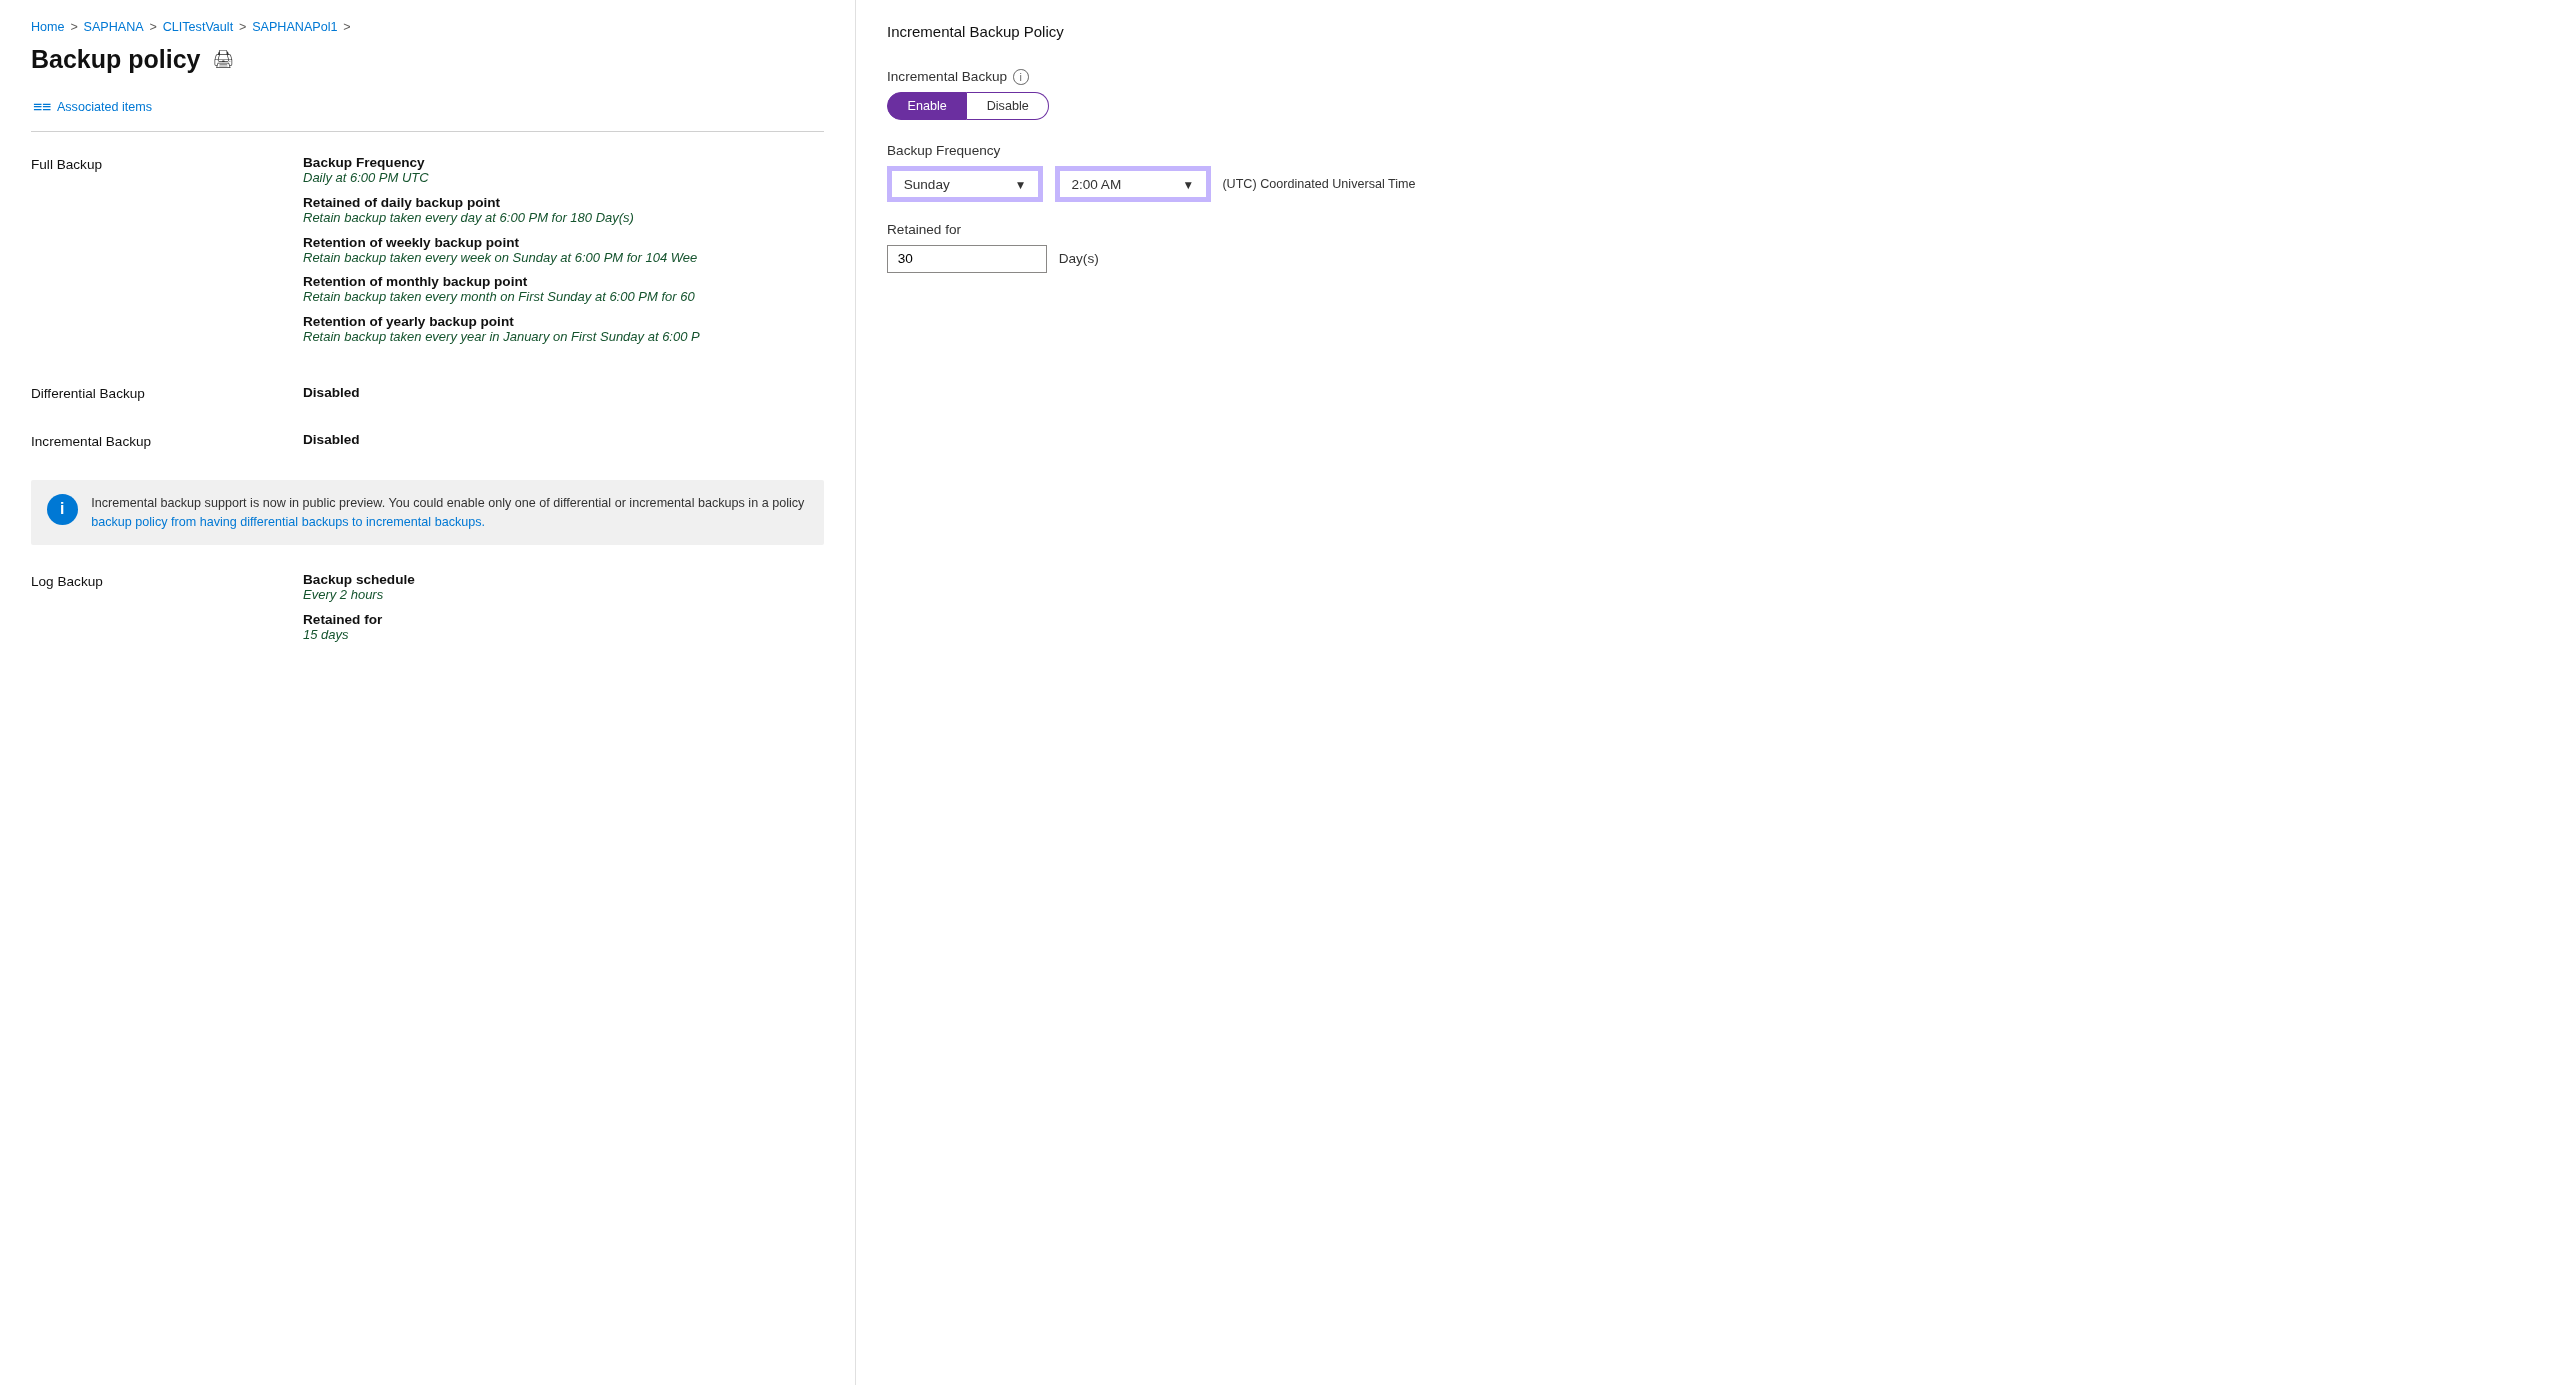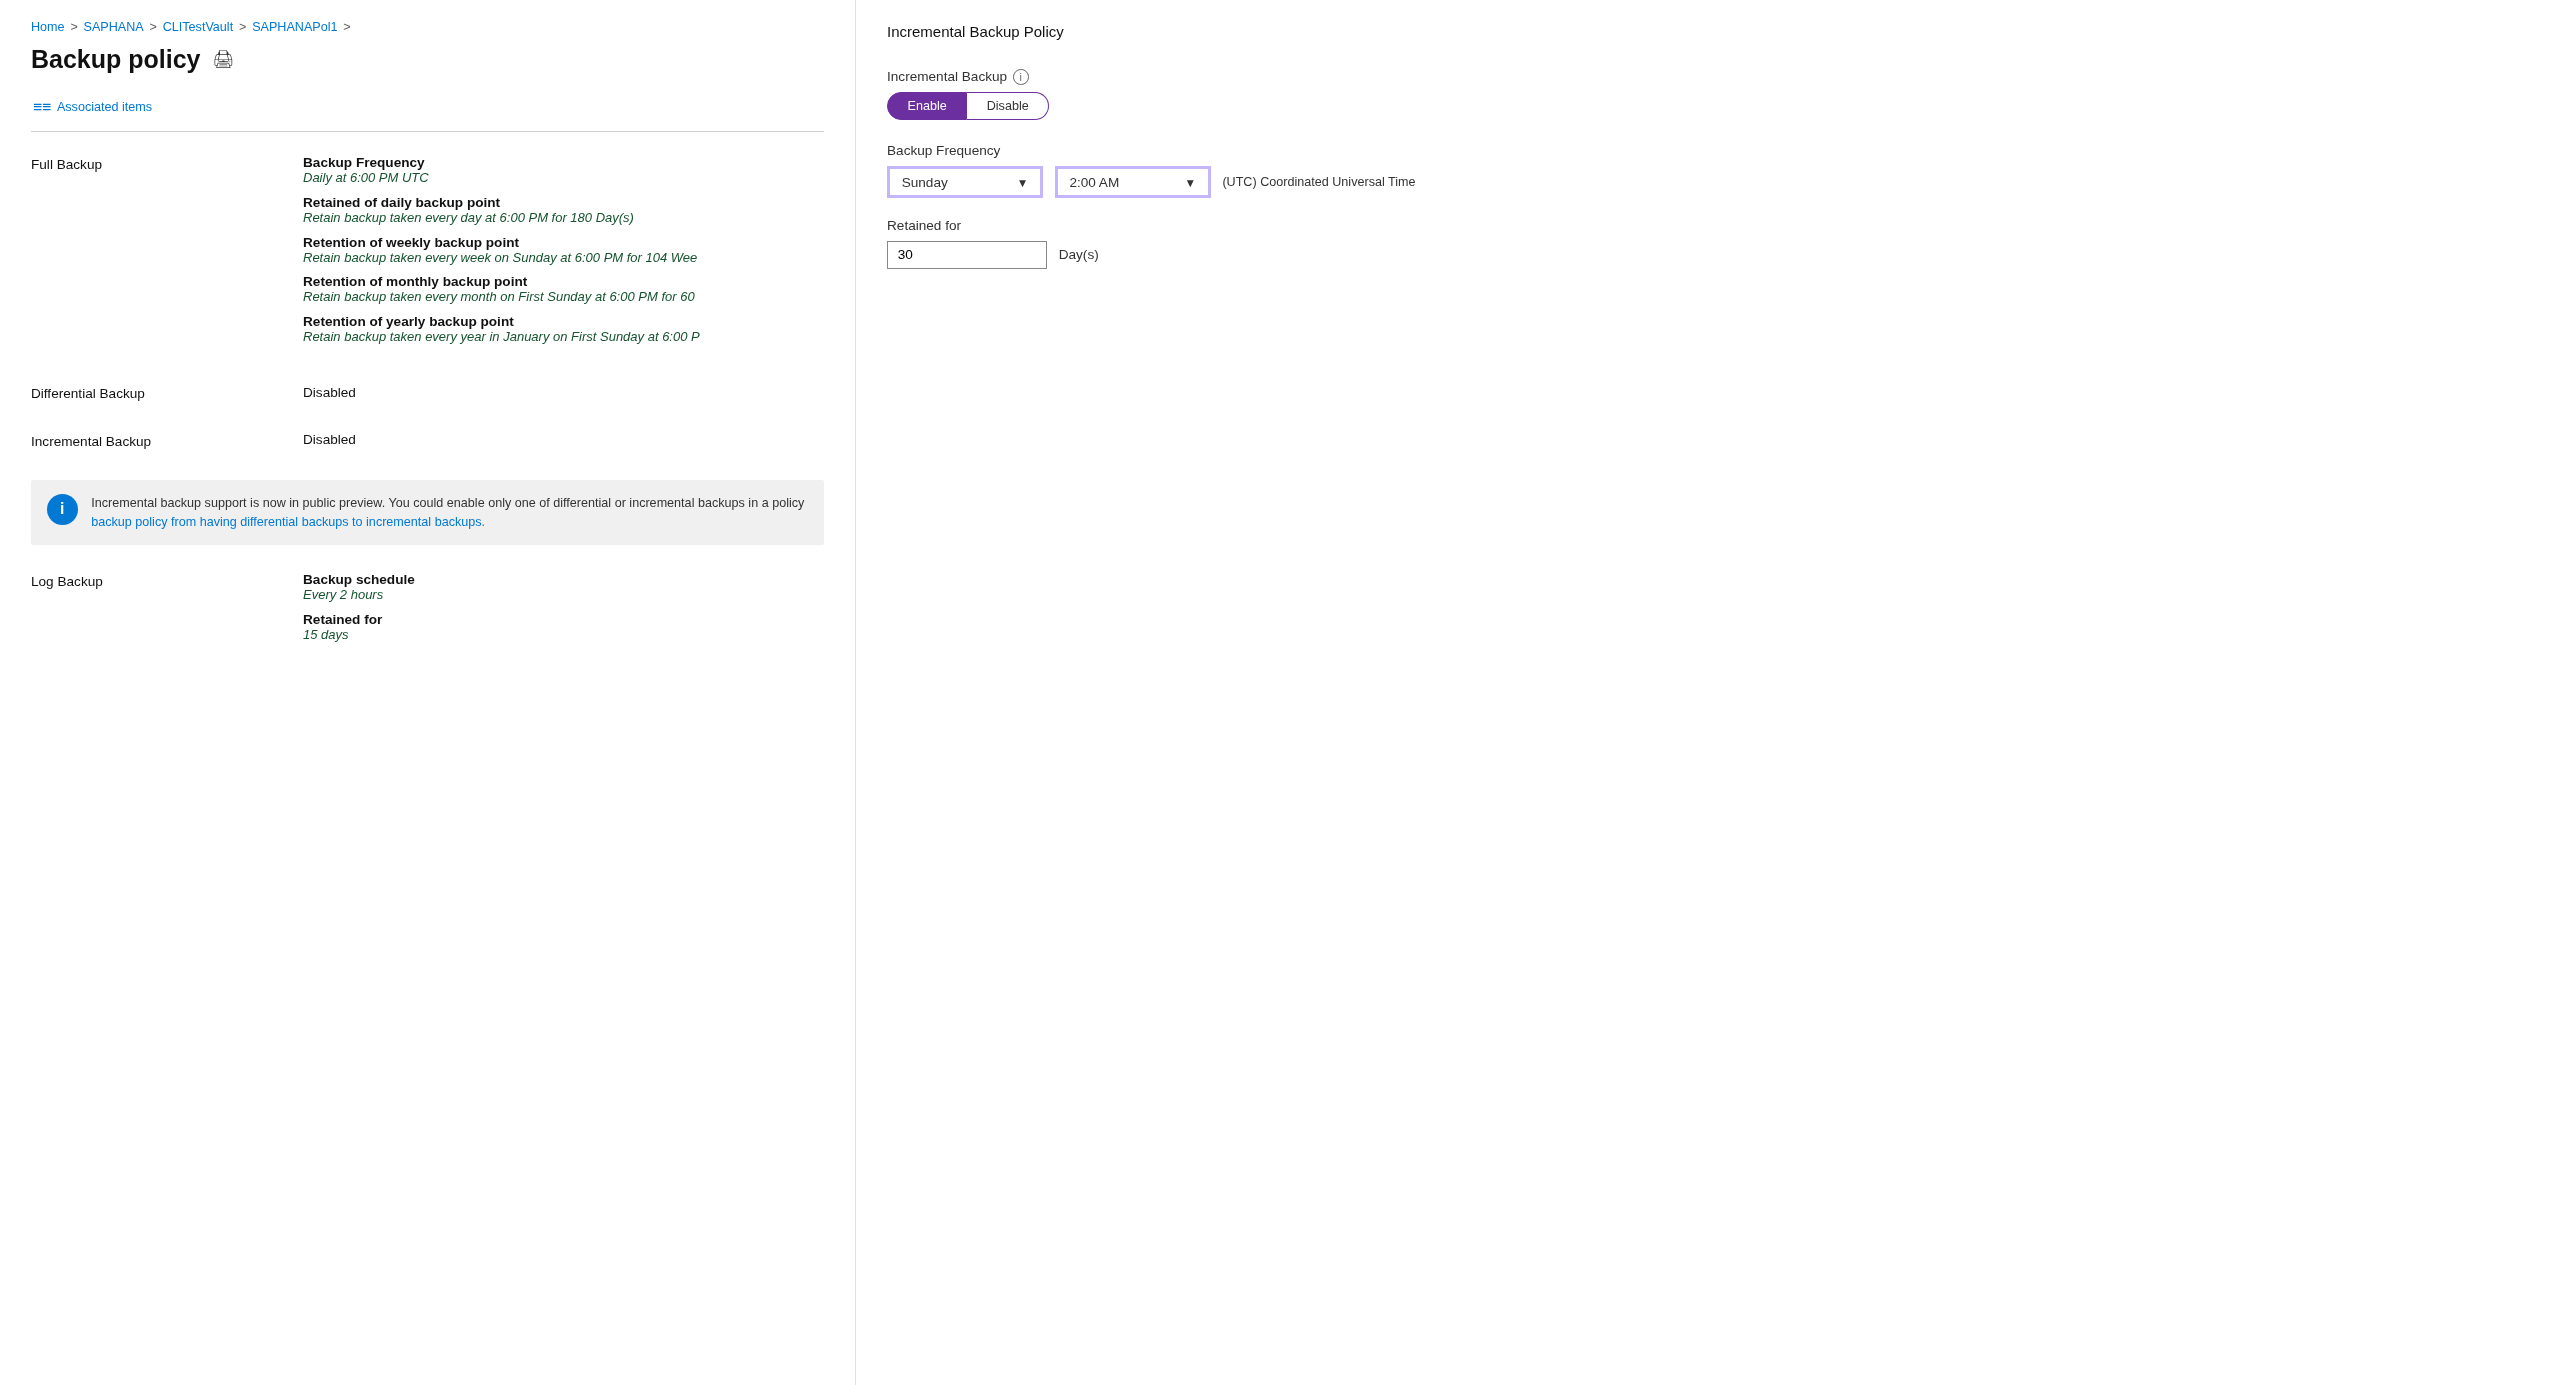--- a/index.html
+++ b/index.html
@@ -111,21 +111,21 @@
       display: block;
     }
     .detail-row .detail-value {
       font-size: 13px;
       color: #14532d;
       display: block;
       font-style: italic;
     }
 
     .disabled-text {
-      font-weight: 400;
+      font-weight: 700;
       font-size: 13.6px;
       color: #111;
     }
 
     
     .info-banner {
       background: #f0f0f0;
       border: none;
       display: flex;
       align-items: flex-start;
@@ -227,21 +227,21 @@
     .select-group {
       display: flex;
       align-items: center;
       gap: 11.7px;
       flex-wrap: wrap;
     }
     .dropdown {
       display: flex;
       align-items: center;
       justify-content: space-between;
-      border: 3px solid #c4b5fd;
+      border: 5px solid #c4b5fd;
       padding: 5.8px 11.7px;
       min-width: 156px;
       cursor: pointer;
       background: white;
       font-size: 13.6px;
     }
     .dropdown .chevron {
       margin-left: 9.7px;
       font-size: 11.7px;
       color: #333;

